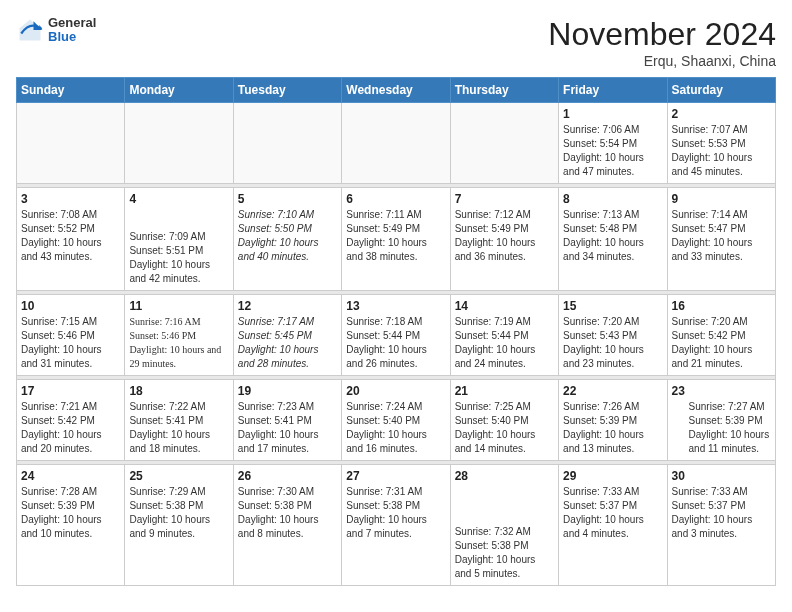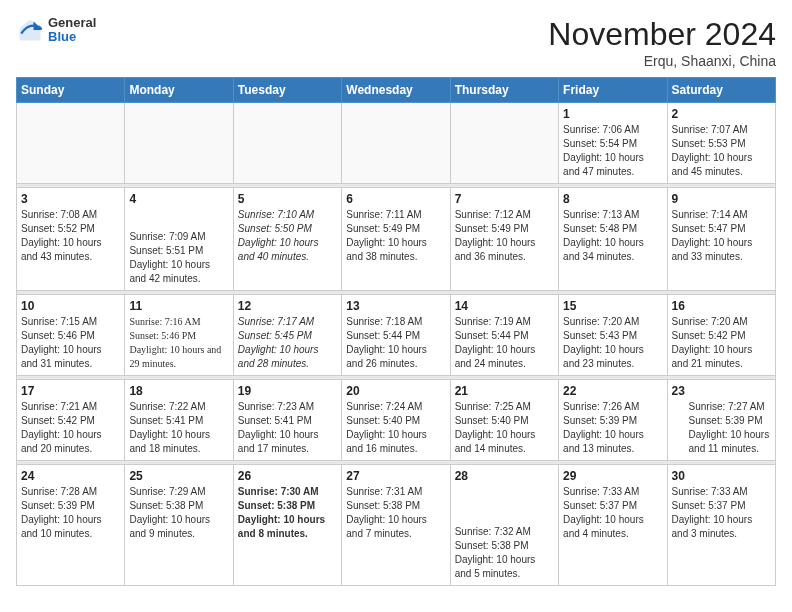--- a/index.html
+++ b/index.html
@@ -294,21 +294,21 @@
 Daylight: 10 hours and 10 minutes.</div>
         </td>
         <td>
           <span class="day-number">25</span>
           <div class="day-info" style="white-space: pre-line;">Sunrise: 7:29 AM
 Sunset: 5:38 PM
 Daylight: 10 hours and 9 minutes.</div>
         </td>
         <td>
           <span class="day-number">26</span>
-          <div class="day-info" style="white-space: pre-line; font-weight: bold;">Sunrise: 7:30 AM
+          <div class="day-info" style="white-space: pre-line;">Sunrise: 7:30 AM
 Sunset: 5:38 PM
 Daylight: 10 hours and 8 minutes.</div>
         </td>
         <td>
           <span class="day-number">27</span>
           <div class="day-info" style="white-space: pre-line;">Sunrise: 7:31 AM
 Sunset: 5:38 PM
 Daylight: 10 hours and 7 minutes.</div>
         </td>
         <td>

